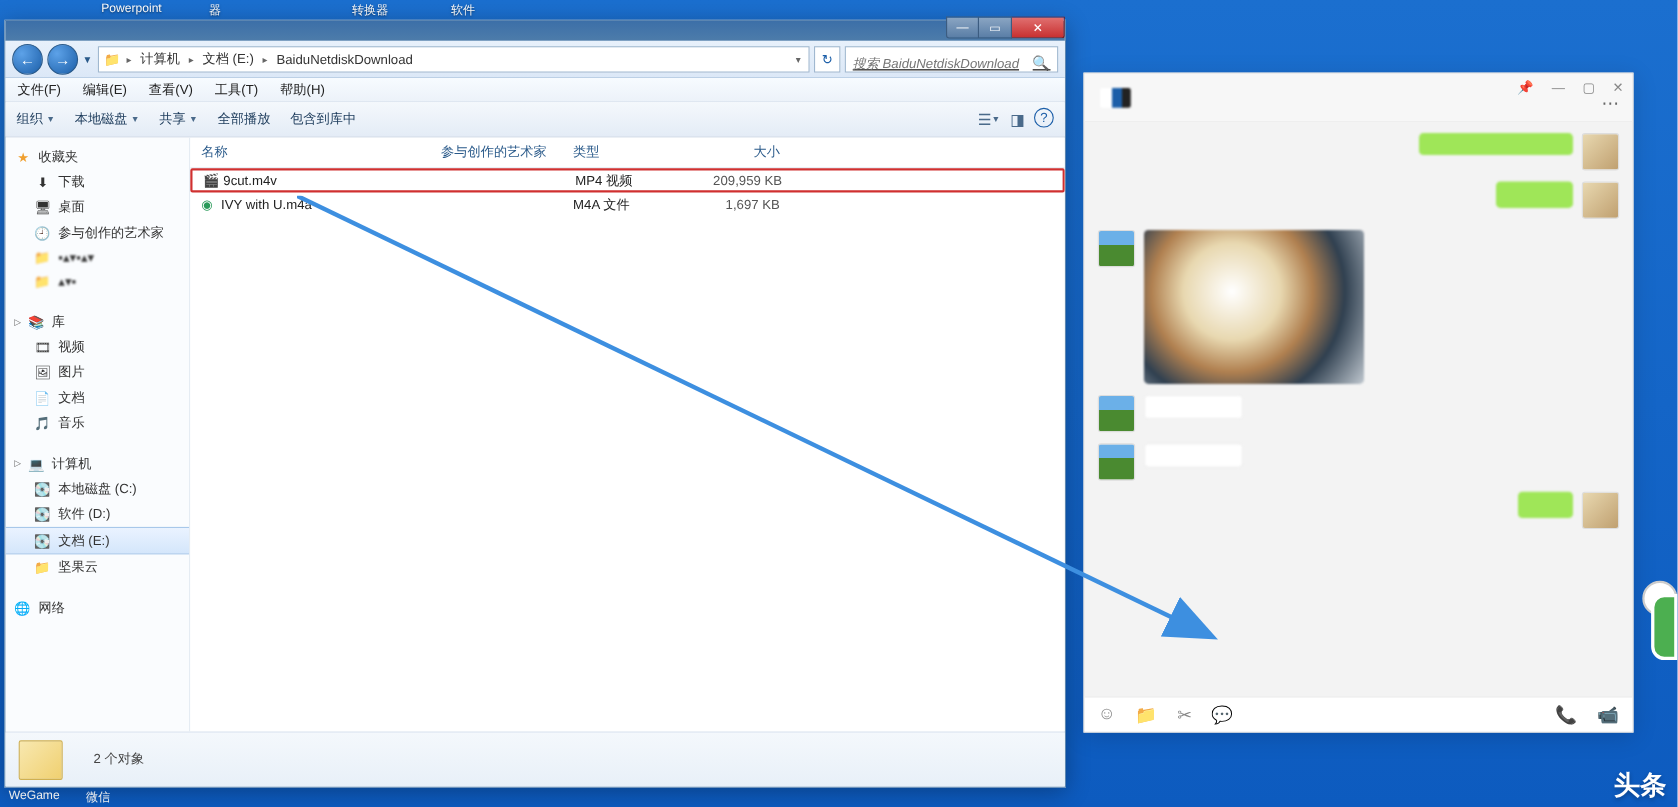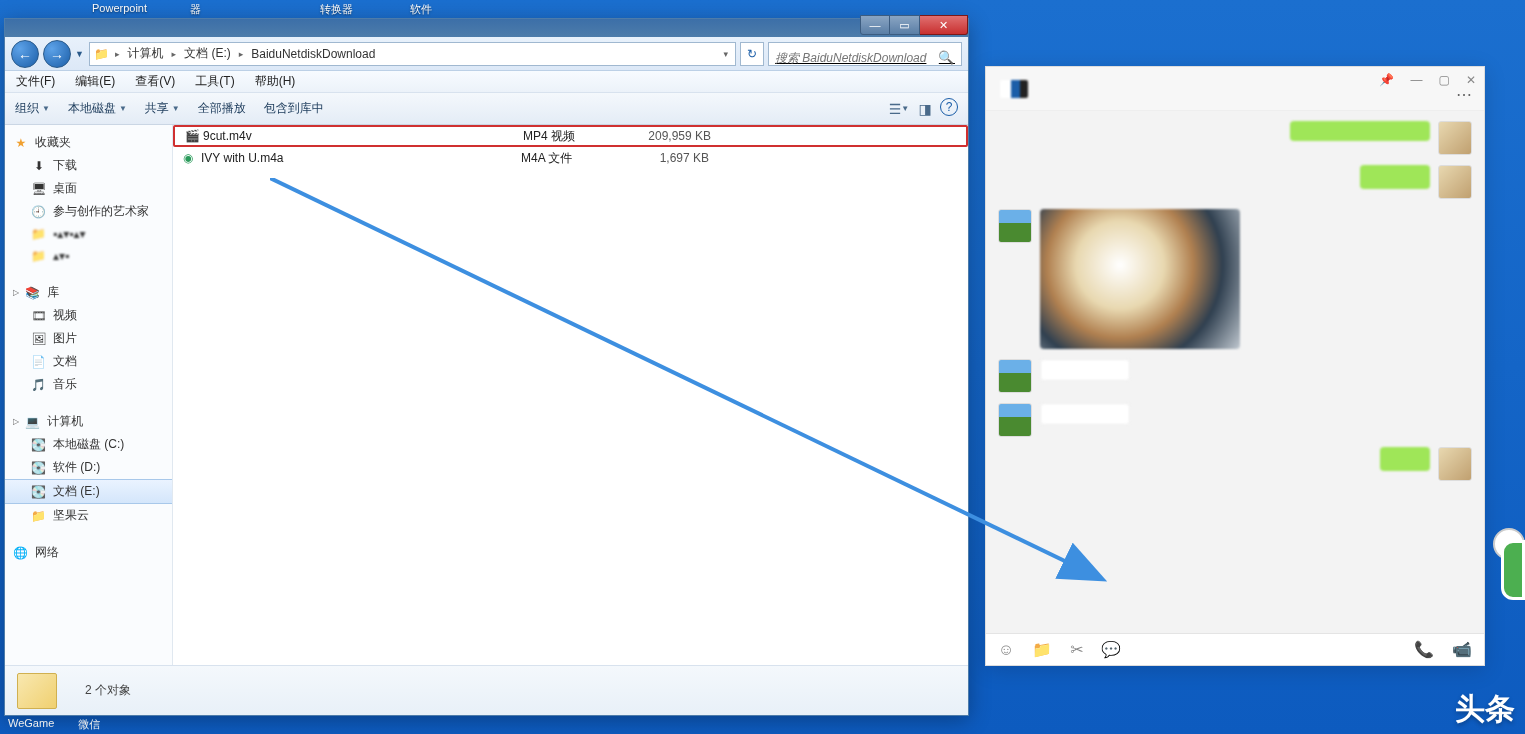--- a/index.html
+++ b/index.html
@@ -82,21 +82,21 @@
   .bubble.green{background:#9fe658}
   .bubble.white{background:#fff;border:1px solid #eee}
   .bigimg{width:200px;height:140px;background:radial-gradient(circle at 40% 40%,#fff,#e8d8b0 30%,#b08050 50%,#304050 70%,#c0c8d0);border-radius:4px}
   .smudge{filter:blur(1px)}
   .chat-toolbar{height:32px;border-top:1px solid #e4e4e4;background:#fff;display:flex;align-items:center;padding:0 12px;gap:18px;color:#888;font-size:16px}
   .chat-toolbar .sp{flex:1}
   .chat-input{height:90px;background:#fff;border-top:1px solid #f0f0f0;position:relative}
   .send-btn{position:absolute;right:12px;bottom:10px;padding:4px 14px;border:1px solid #ddd;background:#f7f7f7;font-size:12px;color:#555;border-radius:2px}
 
   
-  .watermark{position:absolute;right:10px;bottom:4px;font-size:30px;color:#fff;font-weight:bold;text-shadow:0 2px 4px rgba(0,0,0,.3);display:flex;align-items:center;gap:6px}
+  .watermark{position:absolute;right:10px;bottom:4px;font-size:24px;color:#fff;font-weight:bold;text-shadow:0 2px 4px rgba(0,0,0,.3);display:flex;align-items:center;gap:6px}
   .watermark .at{font-weight:normal}
 
   .sidebadge{position:absolute;right:0;top:540px;width:24px;height:60px;background:#4CAF50;border-radius:12px 0 0 12px;border:3px solid #fff}
   .sidecircle{position:absolute;right:0;top:528px;width:32px;height:32px;background:#fff;border-radius:50%;border:2px solid #ccc}
 
   .taskbar-hint{position:absolute;left:8px;bottom:2px;font-size:11px;color:#eee;display:flex;gap:24px}
 </style>
 </head>
 <body>
 
@@ -247,20 +247,26 @@
       </div>
       <div class="nav-group">
         <div class="nav-head">
             <span class="nicon">🌐</span>
             <span>网络</span>
           </div>
       </div>
     </div>
 
     <div class="content">
+      <div class="cols">
+        <div class="col-name">名称</div>
+        <div class="col-artist">参与创作的艺术家</div>
+        <div class="col-type">类型</div>
+        <div class="col-size">大小</div>
+      </div>
       <div class="filelist">
         <div class="frow highlighted">
           <span class="ficon">🎬</span>
           <span class="fname">9cut.m4v</span>
           <span class="fartist"></span>
           <span class="ftype">MP4 视频</span>
           <span class="fsize">209,959 KB</span>
         </div>
         <div class="frow">
           <span class="ficon" style="color:#2a9a5a">◉</span>

